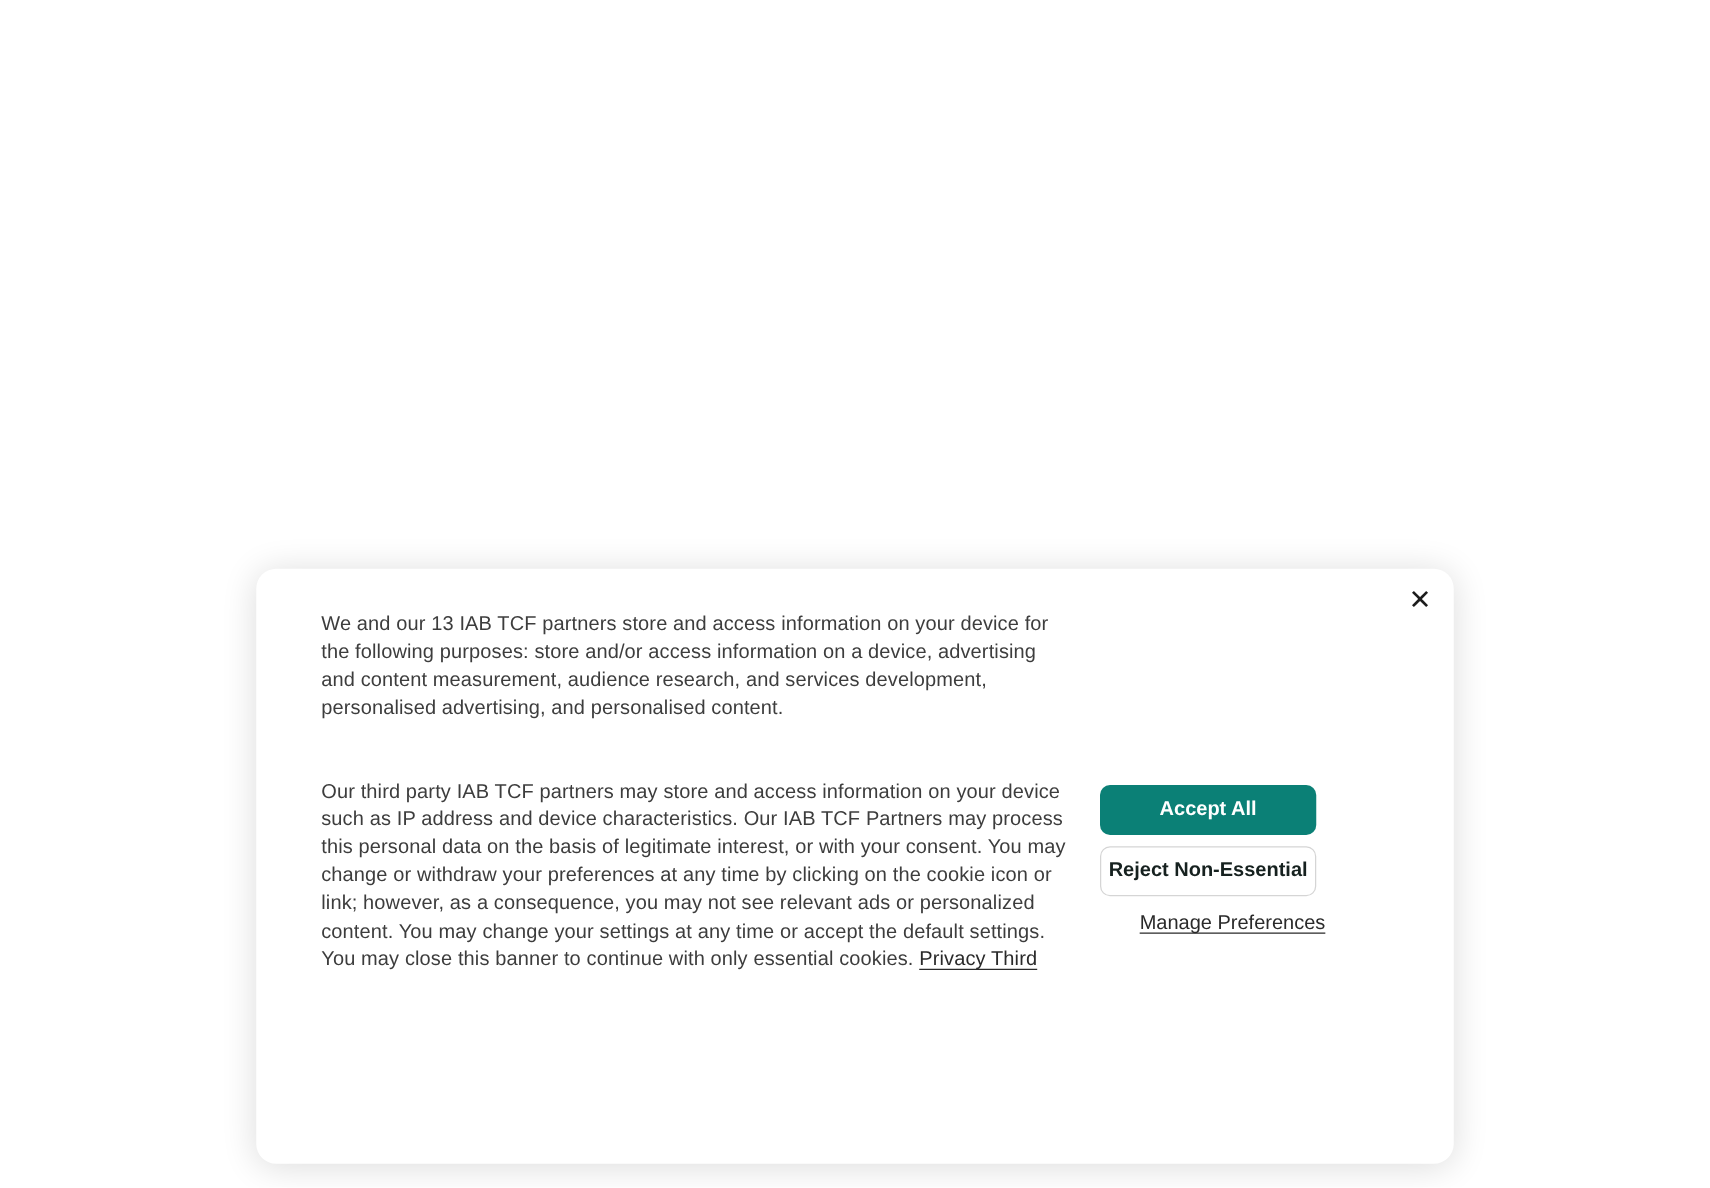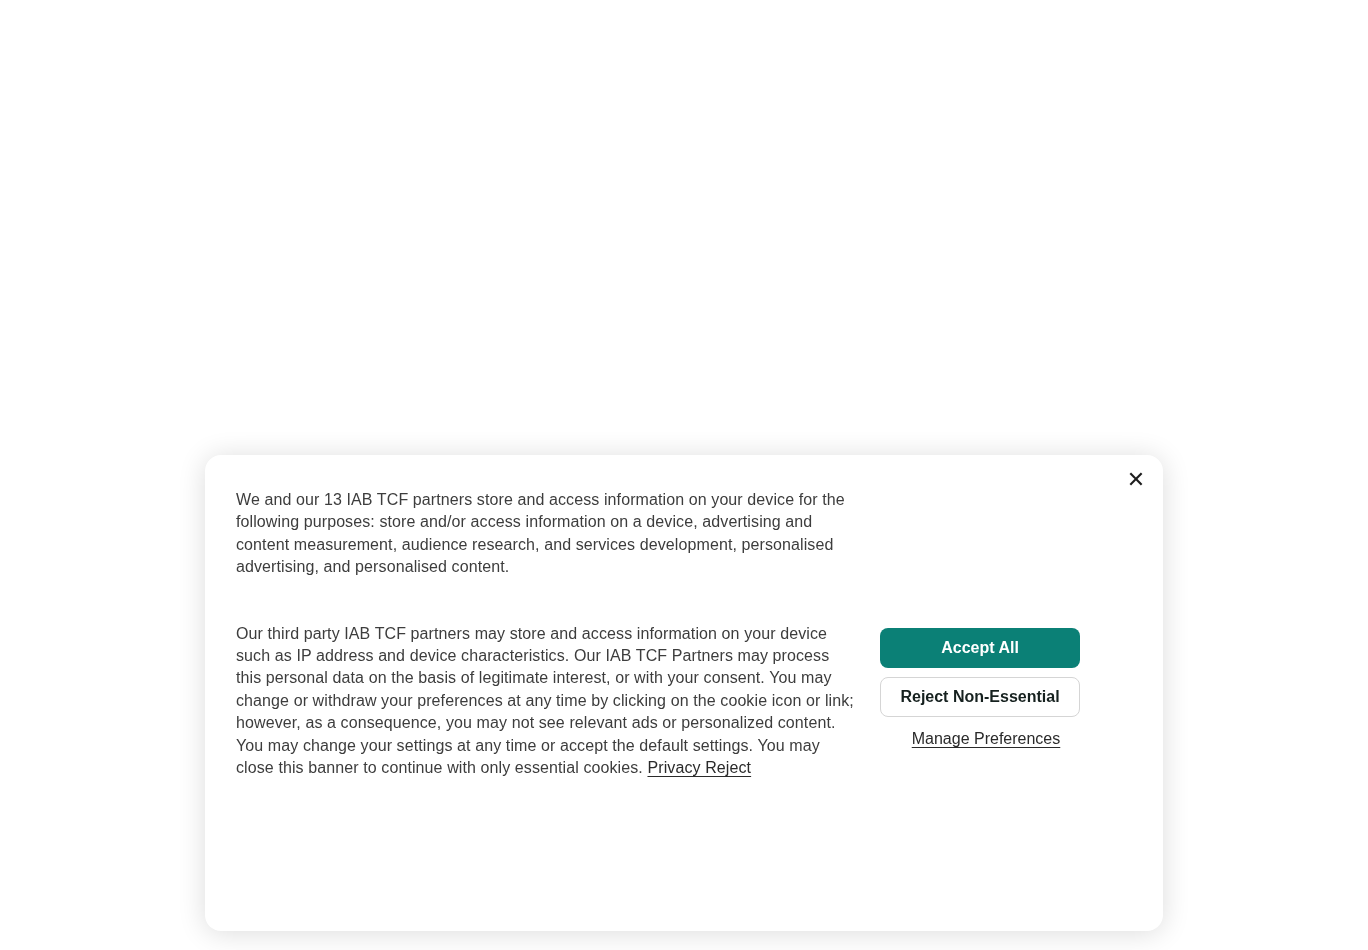--- a/index.html
+++ b/index.html
@@ -38,39 +38,40 @@
   .text-col {
     position: absolute;
     left: 31px; top: 34px;
     width: 622px;
   }
   .text-col p {
     font-size: 16px;
     line-height: 22.4px;
     color: var(--body-text, #3d3d3d);
     letter-spacing: 0.1px;
+    margin-left: 21px;
   }
   .para-2 { margin-top: 45px; }
   .para-3 { margin-top: 44px; }
   .third-parties-row { margin-top: 11px; }
   .link {
     color: var(--link-text, #2a2a2a);
     text-decoration: underline;
     text-underline-offset: 3px;
     cursor: pointer;
   }
   .btn-col {
     position: absolute;
     top: 173px; right: 71px;
     width: 212px;
     text-align: center;
   }
   .btn {
     display: block;
-    width: 200px; height: 40px;
+    width: 173px; height: 40px;
     border-radius: 8px;
     font-family: "Liberation Sans", sans-serif;
     font-size: 16px;
     font-weight: 700;
     cursor: pointer;
   }
   .btn-accept {
     background: var(--accent, #0b8076);
     color: var(--accent-text, #ffffff);
     border: none;
@@ -94,21 +95,21 @@
 <div class="page">
   <div class="dialog">
 
     <button class="close-btn">✕</button>
 
     <div class="text-col">
       <p class="para-1">We and our 13 IAB TCF partners store and access information on your device for the following purposes: store and/or access information on a device, advertising and content measurement, audience research, and services development, personalised advertising, and personalised content.</p>
 
 
       <p class="para-3"><span>Our third party IAB TCF partners may store and access information on your device such as IP address and device characteristics. Our IAB TCF Partners may process this personal data on the basis of legitimate interest, or with your consent. You may change or withdraw your preferences at any time by clicking on the cookie icon or link; however, as a consequence, you may not see relevant ads or personalized content. You may change your settings at any time or accept the default settings. You may close this banner to continue with only essential cookies.</span>
-        <a href="#" class="link">Privacy Reject</a></p>
+        <a href="#" class="link">Privacy Third</a></p>
 
     </div>
 
     <div class="btn-col">
       <button class="btn btn-accept">Accept All</button>
 
       <button class="btn btn-reject">Reject Non-Essential</button>
 
       <a href="#" class="link manage-link">Manage Preferences</a>
     </div>

